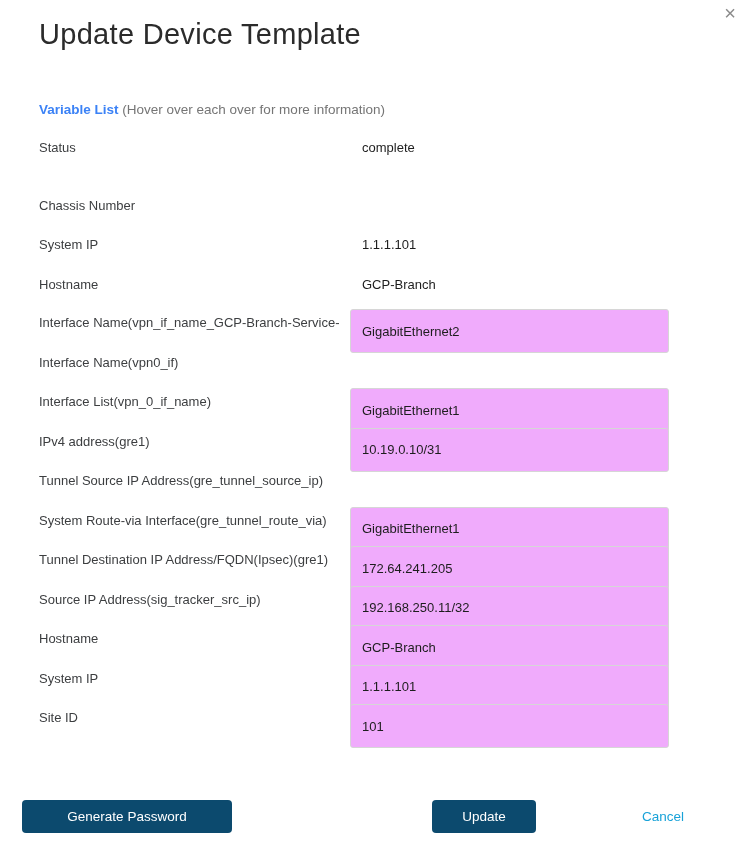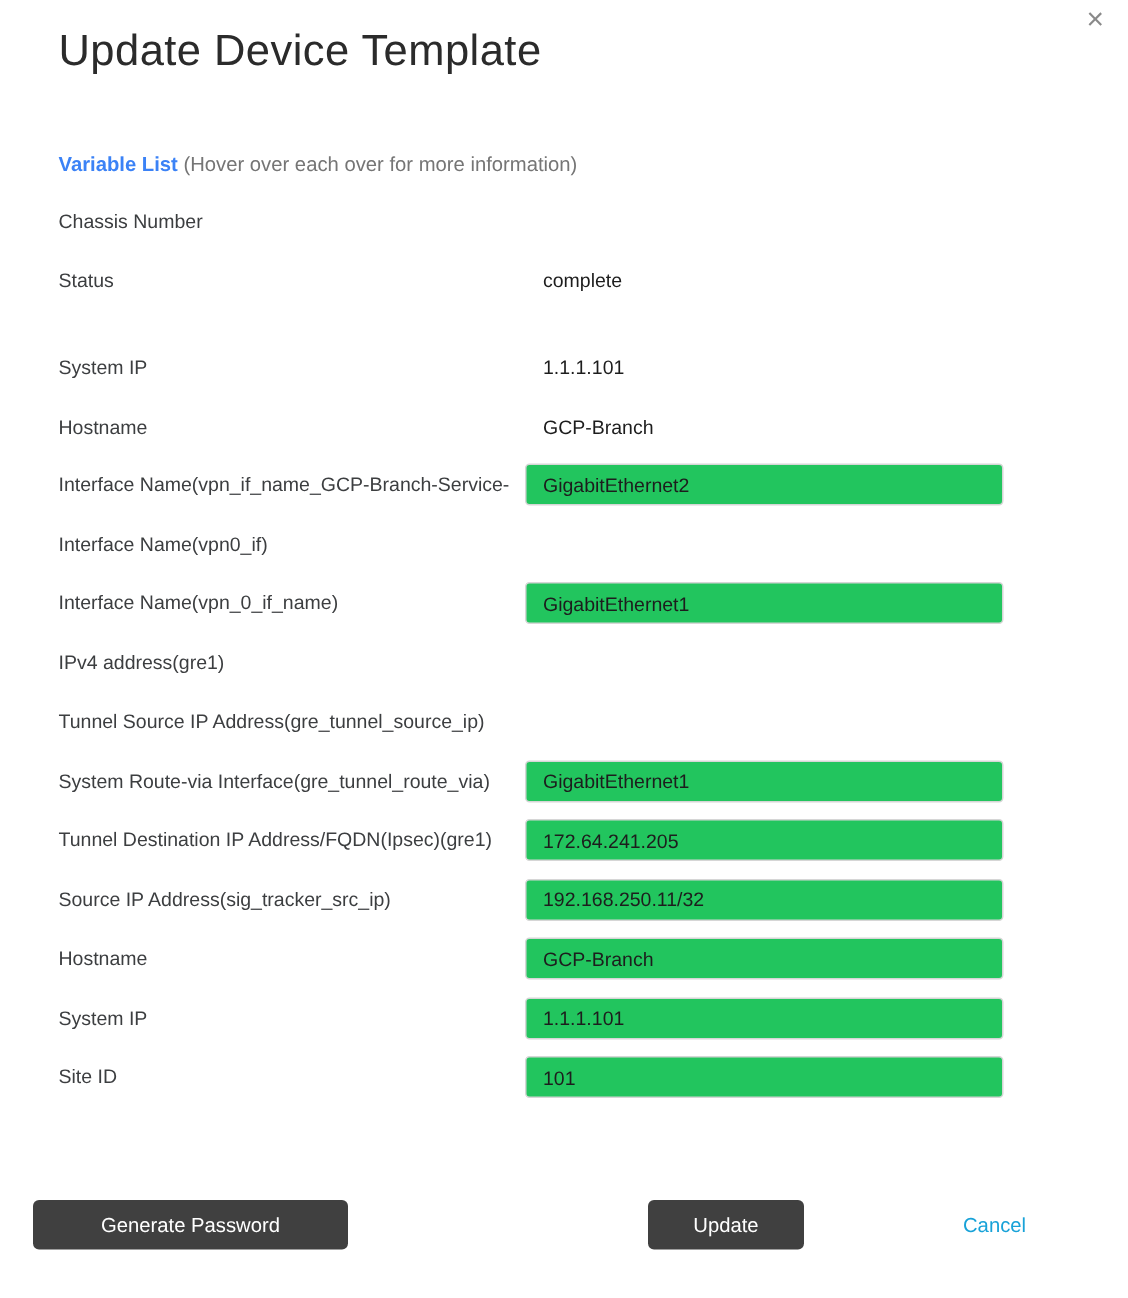--- a/index.html
+++ b/index.html
@@ -42,36 +42,36 @@
   .row .value-text {
     flex: 1; font-size: 13px; color: #1d1d1d;
     padding-left: 12px;
   }
   .row.text-row { min-height: 18px; line-height: 18px; }
   .row.text-row .label, .row.text-row .value-text { line-height: 18px; }
   .row.input-row { height: 28px; margin-bottom: 11.5px; }
   .row.input-row .label { line-height: 28px; }
   .row.input-row:last-child { margin-bottom: 0; }
   .row .field-input {
-    flex: 1; height: 28px;
+    flex: 1; height: 44px;
     border: 1px solid #d6d6d6; border-radius: 3px;
-    background: #22c55e;
+    background: #f0abfc;
     padding: 0 11px;
     font-size: 13px; color: #1d1d1d;
     font-family: "Liberation Sans", sans-serif;
     outline: none;
     width: 100%;
   }
   .mb-status   { margin-bottom: 40px; }
   .mb-chassis  { margin-bottom: 21px; }
   .mb-sysip    { margin-bottom: 22px; }
   .mb-hostname { margin-bottom: 15px; }
   .btn {
     position: absolute; top: 800px; height: 33px;
-    background: #404040; color: #ffffff;
+    background: #0c4a6e; color: #ffffff;
     border: none; border-radius: 4px;
     font-size: 13.5px; font-family: "Liberation Sans", sans-serif;
     cursor: pointer;
     text-align: center;
   }
   .btn-generate { left: 22px; width: 210px; }
   .btn-update  { left: 432px; width: 104px; }
   .link-cancel {
     position: absolute; top: 800px; left: 642px;
     height: 33px; line-height: 33px;
@@ -87,28 +87,28 @@
 
 <h1 class="dialog-title">Update Device Template</h1>
 
 <div class="section-heading">
   <span class="heading-strong">Variable List</span>
   <span> </span><span>(Hover over each over for more information)</span>
 </div>
 
 <div class="rows">
 
+  <div class="row text-row mb-status">
+    <div class="label">Status</div>
+    <div class="value-text">complete</div>
+  </div>
+
   <div class="row text-row mb-chassis">
     <div class="label">Chassis Number</div>
     <div class="value-text"></div>
-  </div>
-
-  <div class="row text-row mb-status">
-    <div class="label">Status</div>
-    <div class="value-text">complete</div>
   </div>
 
   <div class="row text-row mb-sysip">
     <div class="label">System IP</div>
     <div class="value-text">1.1.1.101</div>
   </div>
 
   <div class="row text-row mb-hostname">
     <div class="label">Hostname</div>
     <div class="value-text">GCP-Branch</div>
@@ -117,26 +117,27 @@
   <div class="row input-row">
     <div class="label">Interface Name(vpn_if_name_GCP-Branch-Service-</div>
     <input class="field-input" type="text" value="GigabitEthernet2" style="">
   </div>
 
   <div class="row input-row">
     <div class="label">Interface Name(vpn0_if)</div>
   </div>
 
   <div class="row input-row">
-    <div class="label">Interface Name(vpn_0_if_name)</div>
+    <div class="label">Interface List(vpn_0_if_name)</div>
     <input class="field-input" type="text" value="GigabitEthernet1" style="">
   </div>
 
   <div class="row input-row">
     <div class="label">IPv4 address(gre1)</div>
+    <input class="field-input" type="text" value="10.19.0.10/31" style="">
   </div>
 
   <div class="row input-row">
     <div class="label">Tunnel Source IP Address(gre_tunnel_source_ip)</div>
   </div>
 
   <div class="row input-row">
     <div class="label">System Route-via Interface(gre_tunnel_route_via)</div>
     <input class="field-input" type="text" value="GigabitEthernet1" style="">
   </div>

